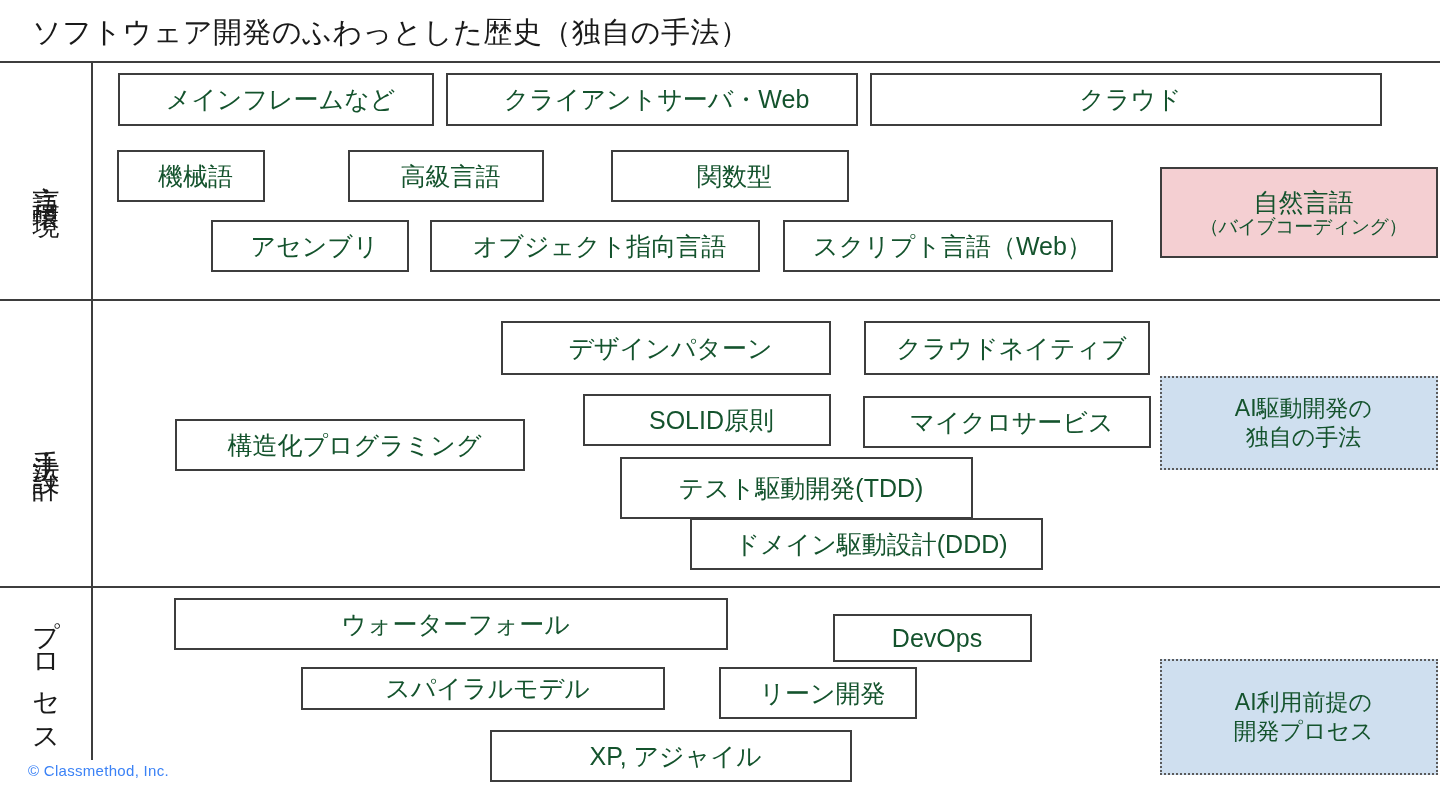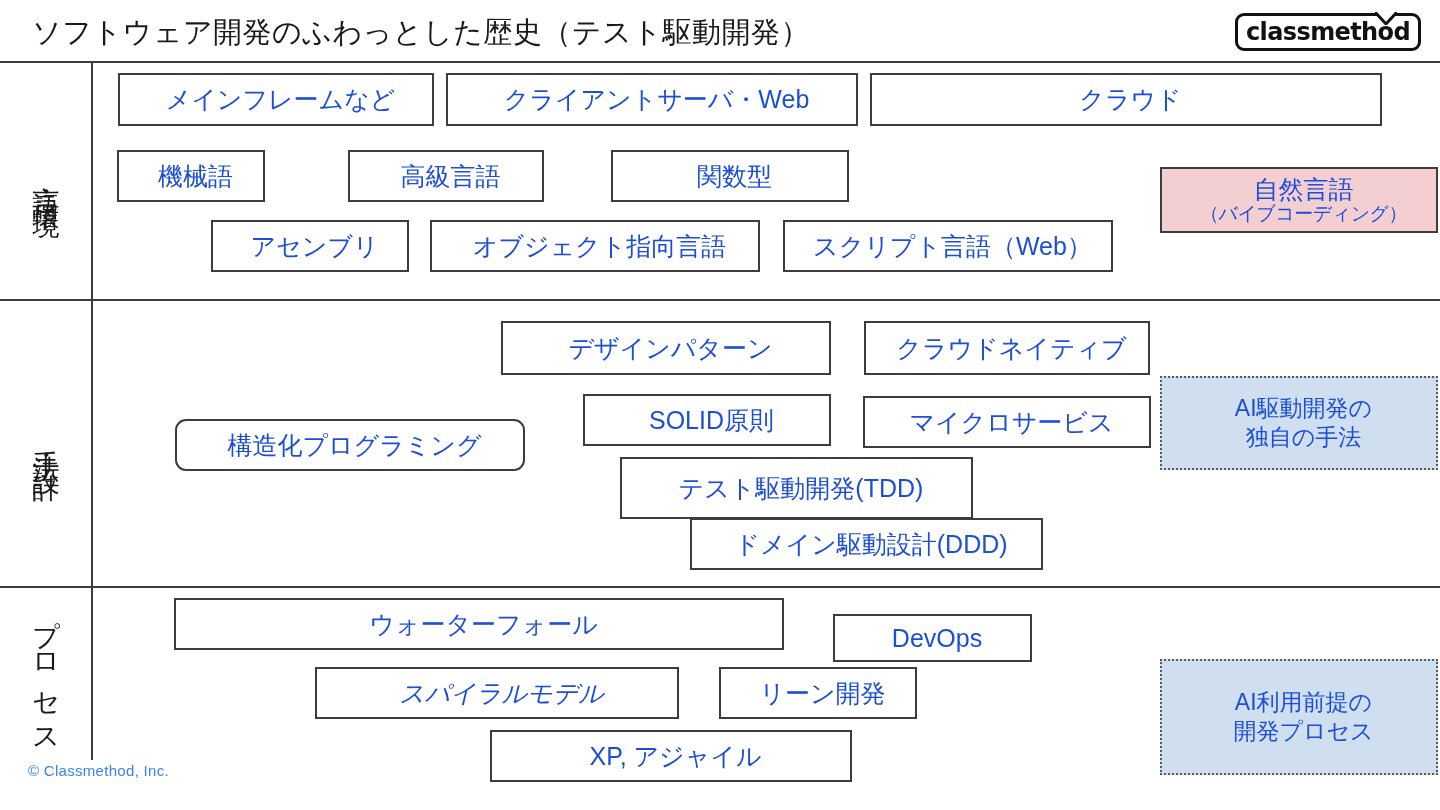--- a/index.html
+++ b/index.html
@@ -104,21 +104,21 @@
   .box {
     position: absolute;
     box-sizing: border-box;
     border: 2px solid #3d3d3d;
     background: #ffffff;
     display: flex;
     align-items: center;
     justify-content: center;
     text-align: center;
     font-size: 25px;
-    color: #1d4ed8;
+    color: #14532d;
     white-space: nowrap;
     z-index: 2;
     padding-left: 9px;
   }
 
   .box.highlight-pink {
     background: #f4cfd2;
     border: 2px solid #3d3d3d;
     flex-direction: column;
     line-height: 1.12;
@@ -144,32 +144,22 @@
     font-size: 15px;
     color: #3b82f6;
     letter-spacing: 0.3px;
   }
 </style>
 </head>
 <body>
 
 <div id="slide">
 
-  <div id="slide-title">ソフトウェア開発のふわっとした歴史（テスト駆動開発）</div>
-
-  <div id="logo">
-    <div class="logo-frame"></div>
-    <div class="logo-notch-tri">
-      <svg width="22" height="13" viewBox="0 0 22 13">
-        <polygon points="0,0 22,0 11,13" fill="#ffffff"></polygon>
-        <polyline points="0,0 11,12 22,0" fill="none" stroke="#111111" stroke-width="3"></polyline>
-      </svg>
-    </div>
-    <div class="logo-text">classmethod</div>
-  </div>
+  <div id="slide-title">ソフトウェア開発のふわっとした歴史（独自の手法）</div>
+
 
   <div class="hline" style="top:61px; width:1440px;"></div>
   <div class="hline" style="top:299px; width:1440px;"></div>
   <div class="hline" style="top:586px; width:1440px;"></div>
   <div class="vline" style="left:91px; top:61px; height:699px;"></div>
 
   <div class="row-label" style="top:61px; height:238px;">言語・環境</div>
   <div class="row-label" style="top:299px; height:287px;">手法・設計</div>
   <div class="row-label" style="top:586px; height:174px;">プロセス</div>
 
@@ -178,45 +168,45 @@
   <div class="box" style="left:870px; top:73px; width:512px; height:53px;">クラウド</div>
 
   <div class="box" style="left:117px; top:150px; width:148px; height:52px;">機械語</div>
   <div class="box" style="left:348px; top:150px; width:196px; height:52px;">高級言語</div>
   <div class="box" style="left:583px; top:150px; width:238px; height:52px;margin-left:28px;">関数型</div>
 
   <div class="box" style="left:211px; top:220px; width:198px; height:52px;">アセンブリ</div>
   <div class="box" style="left:430px; top:220px; width:330px; height:52px;">オブジェクト指向言語</div>
   <div class="box" style="left:783px; top:220px; width:330px; height:52px;">スクリプト言語（Web）</div>
 
-  <div class="box highlight-pink" style="left:1160px; top:167px; width:278px; height:66px;">
+  <div class="box highlight-pink" style="left:1160px; top:167px; width:278px; height:91px;">
     <span>自然言語</span>
     <span class="sub">（バイブコーディング）</span>
   </div>
 
   <div class="box" style="left:501px; top:321px; width:330px; height:54px;">デザインパターン</div>
   <div class="box" style="left:864px; top:321px; width:286px; height:54px;">クラウドネイティブ</div>
 
   <div class="box" style="left:583px; top:394px; width:248px; height:52px;">SOLID原則</div>
   <div class="box" style="left:863px; top:396px; width:288px; height:52px;">マイクロサービス</div>
 
-  <div class="box" style="left:175px; top:419px; width:350px; height:52px;border-radius:11px;">構造化プログラミング</div>
+  <div class="box" style="left:175px; top:419px; width:350px; height:52px;">構造化プログラミング</div>
 
   <div class="box" style="left:620px; top:457px; width:353px; height:62px;">テスト駆動開発(TDD)</div>
   <div class="box" style="left:690px; top:518px; width:353px; height:52px;">ドメイン駆動設計(DDD)</div>
 
   <div class="box highlight-blue" style="left:1160px; top:376px; width:278px; height:94px;">
     <span>AI駆動開発の</span>
     <span class="l2">独自の手法</span>
   </div>
 
-  <div class="box" style="left:174px; top:598px; width:610px; height:52px;">ウォーターフォール</div>
+  <div class="box" style="left:174px; top:598px; width:554px; height:52px;">ウォーターフォール</div>
   <div class="box" style="left:833px; top:614px; width:199px; height:48px;">DevOps</div>
 
-  <div class="box" style="left:315px; top:667px; width:364px; height:52px;font-style:italic;">スパイラルモデル</div>
+  <div class="box" style="left:301px; top:667px; width:364px; height:43px;">スパイラルモデル</div>
   <div class="box" style="left:719px; top:667px; width:198px; height:52px;">リーン開発</div>
 
   <div class="box" style="left:490px; top:730px; width:362px; height:52px;">XP, アジャイル</div>
 
   <div class="box highlight-blue" style="left:1160px; top:659px; width:278px; height:116px;">
     <span>AI利用前提の</span>
     <span class="l2">開発プロセス</span>
   </div>
 
   <div id="footer">© Classmethod, Inc.</div>

